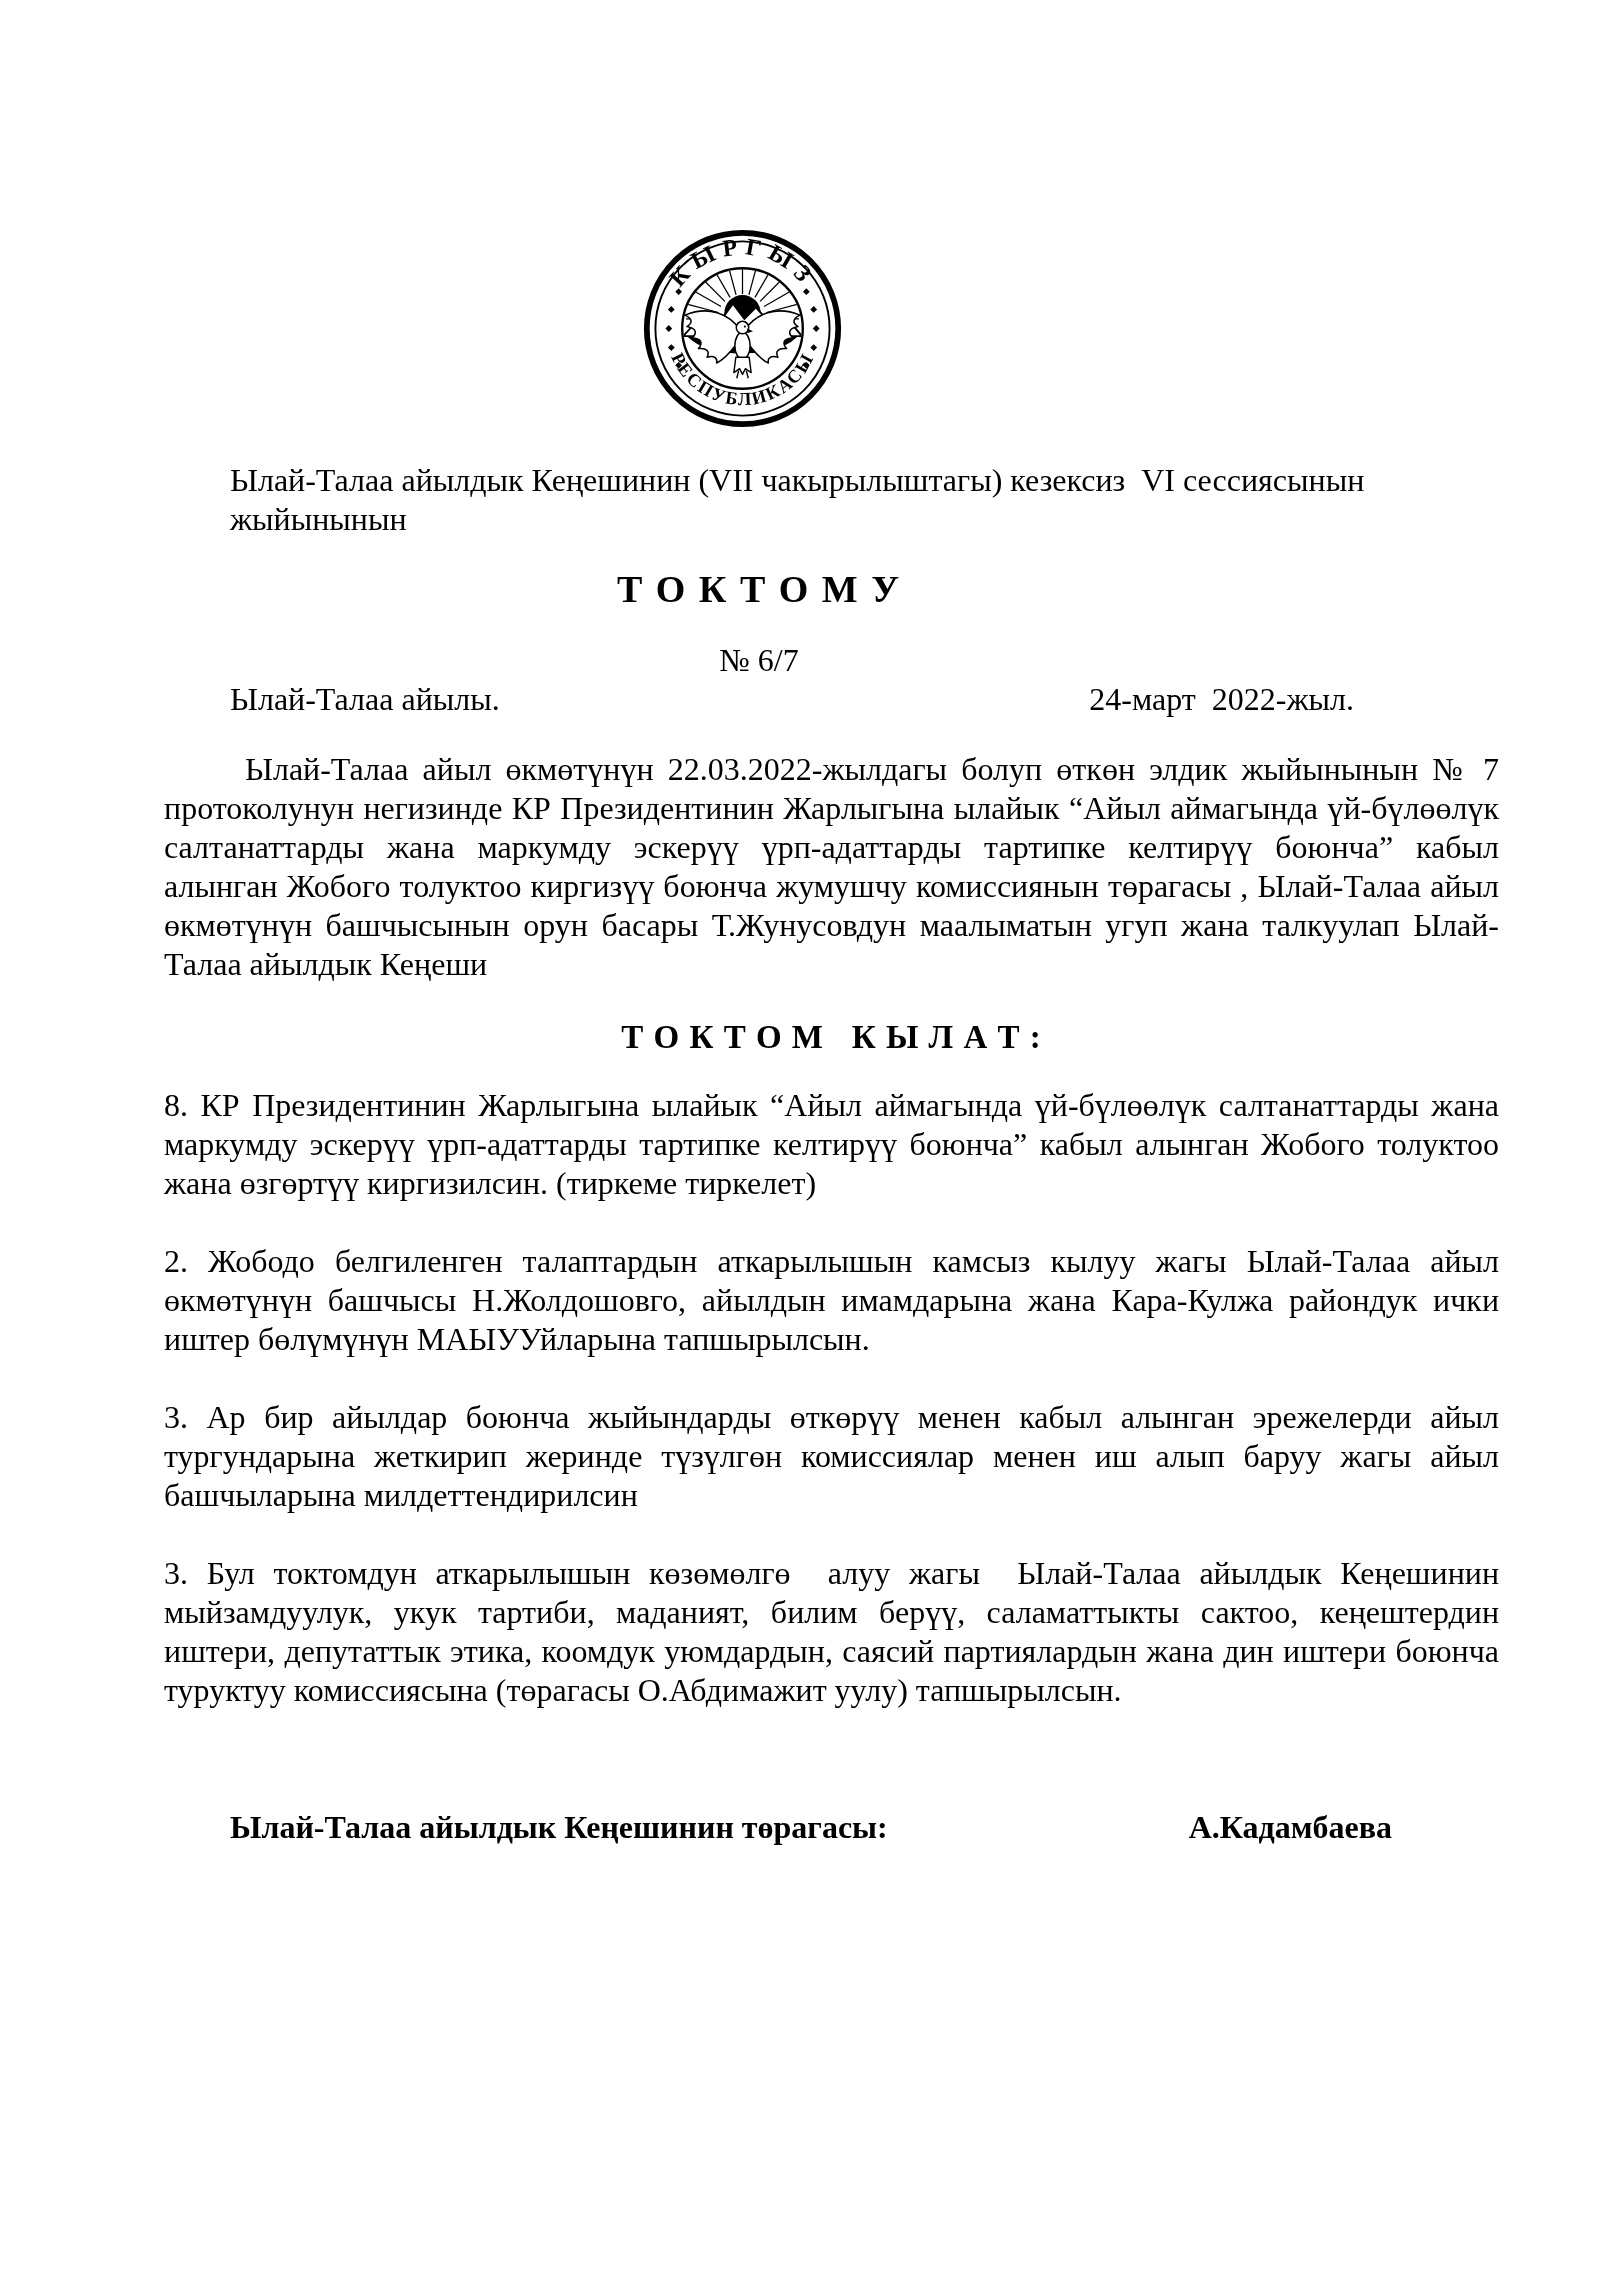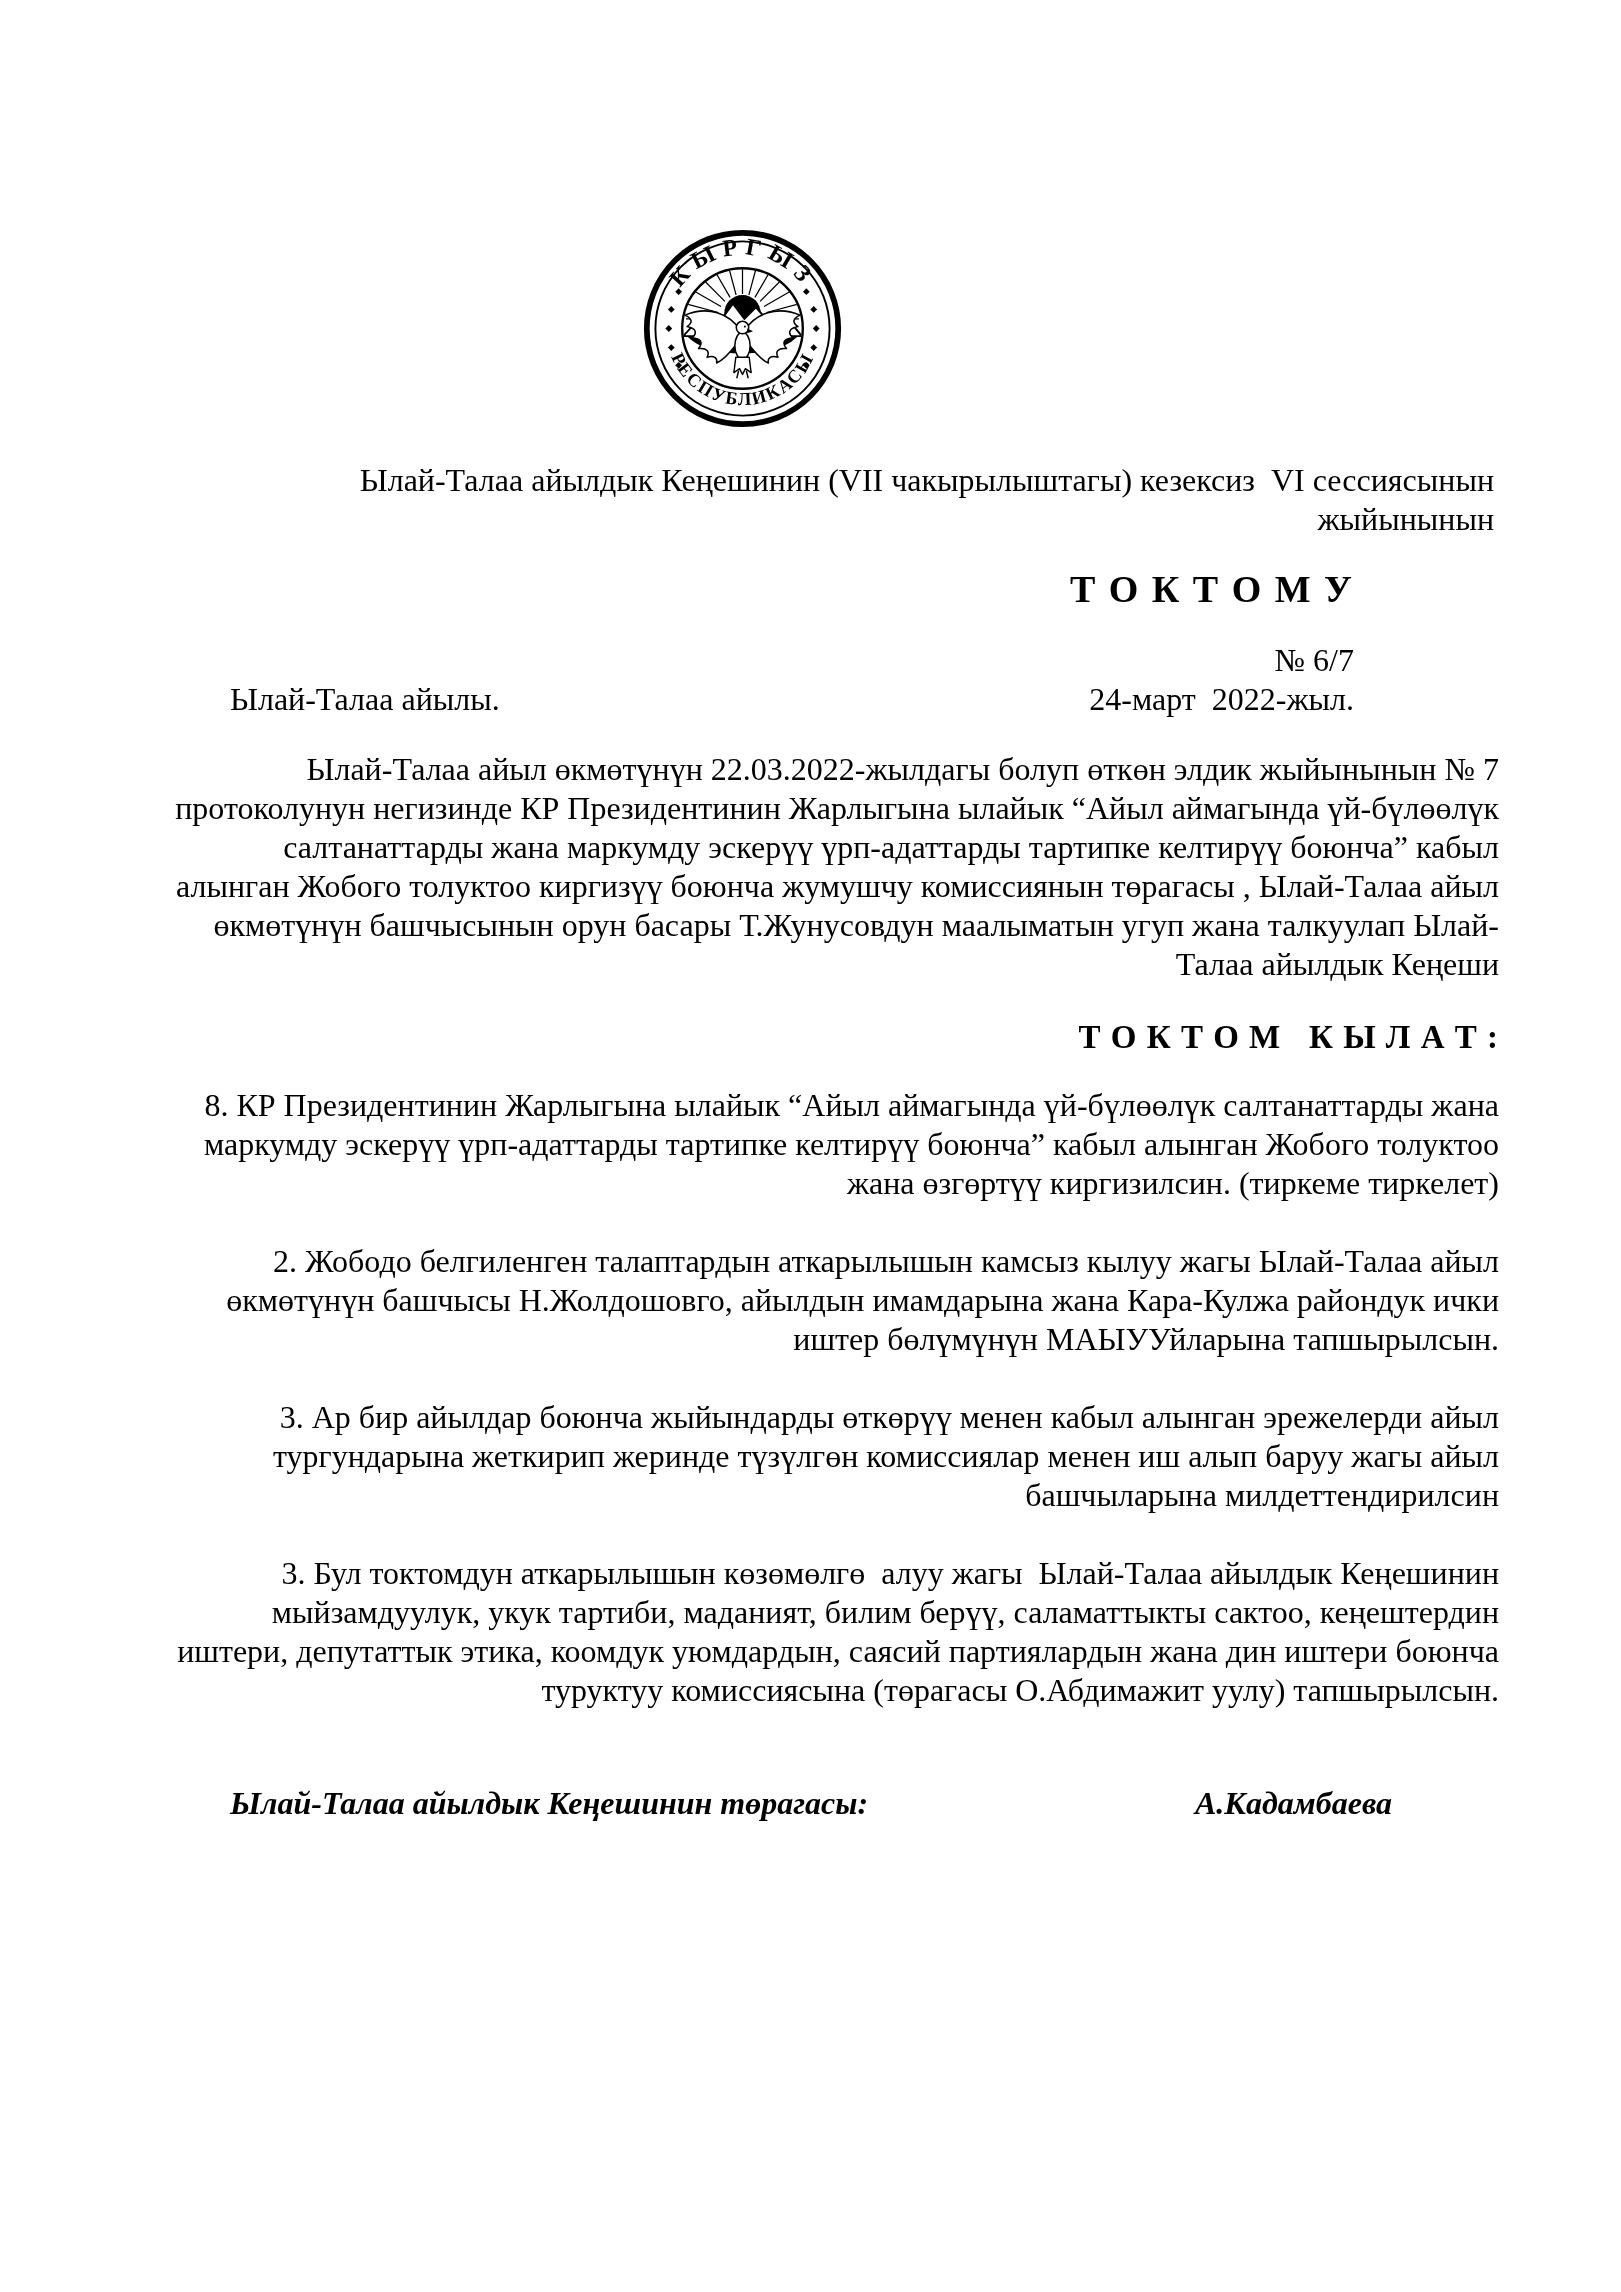--- a/index.html
+++ b/index.html
@@ -17,21 +17,21 @@
   .emblem {
     position: absolute;
     left: 642px;
     top: 228px;
     width: 201px;
     height: 201px;
   }
   .content {
     padding: 461px 122px 0 164px;
   }
-  .content p { margin: 0; white-space: pre-wrap; text-align: right; }
+  .content p { margin: 0; white-space: pre-wrap; }
   .indented { padding-left: 66px; }
   .session-line { max-width: 1264px; }
   .doc-title {
     margin-top: 31px !important;
     width: calc(100% - 145px);
     text-align: center;
     font-weight: bold;
     letter-spacing: 2px;
     font-size: 38px;
   }
@@ -62,23 +62,22 @@
     text-align: center;
     font-weight: bold;
     letter-spacing: 1px;
     font-size: 33px;
   }
   .item { margin-top: 29px !important; text-align: justify; }
   .item + .item { margin-top: 39px !important; }
   .signature-row {
     display: flex;
     align-items: flex-start;
-    margin-top: 74px;
+    margin-top: 98px;
     font-weight: bold;
-    font-style: italic;
   }
   .signature-row .name { margin-left: auto; margin-right: 107px; }
 </style>
 </head>
 <body>
 
 <div class="page">
 
   <svg class="emblem" viewBox="-105 -105 210 210" xmlns="http://www.w3.org/2000/svg" style="font-size:33px">
     <defs>

